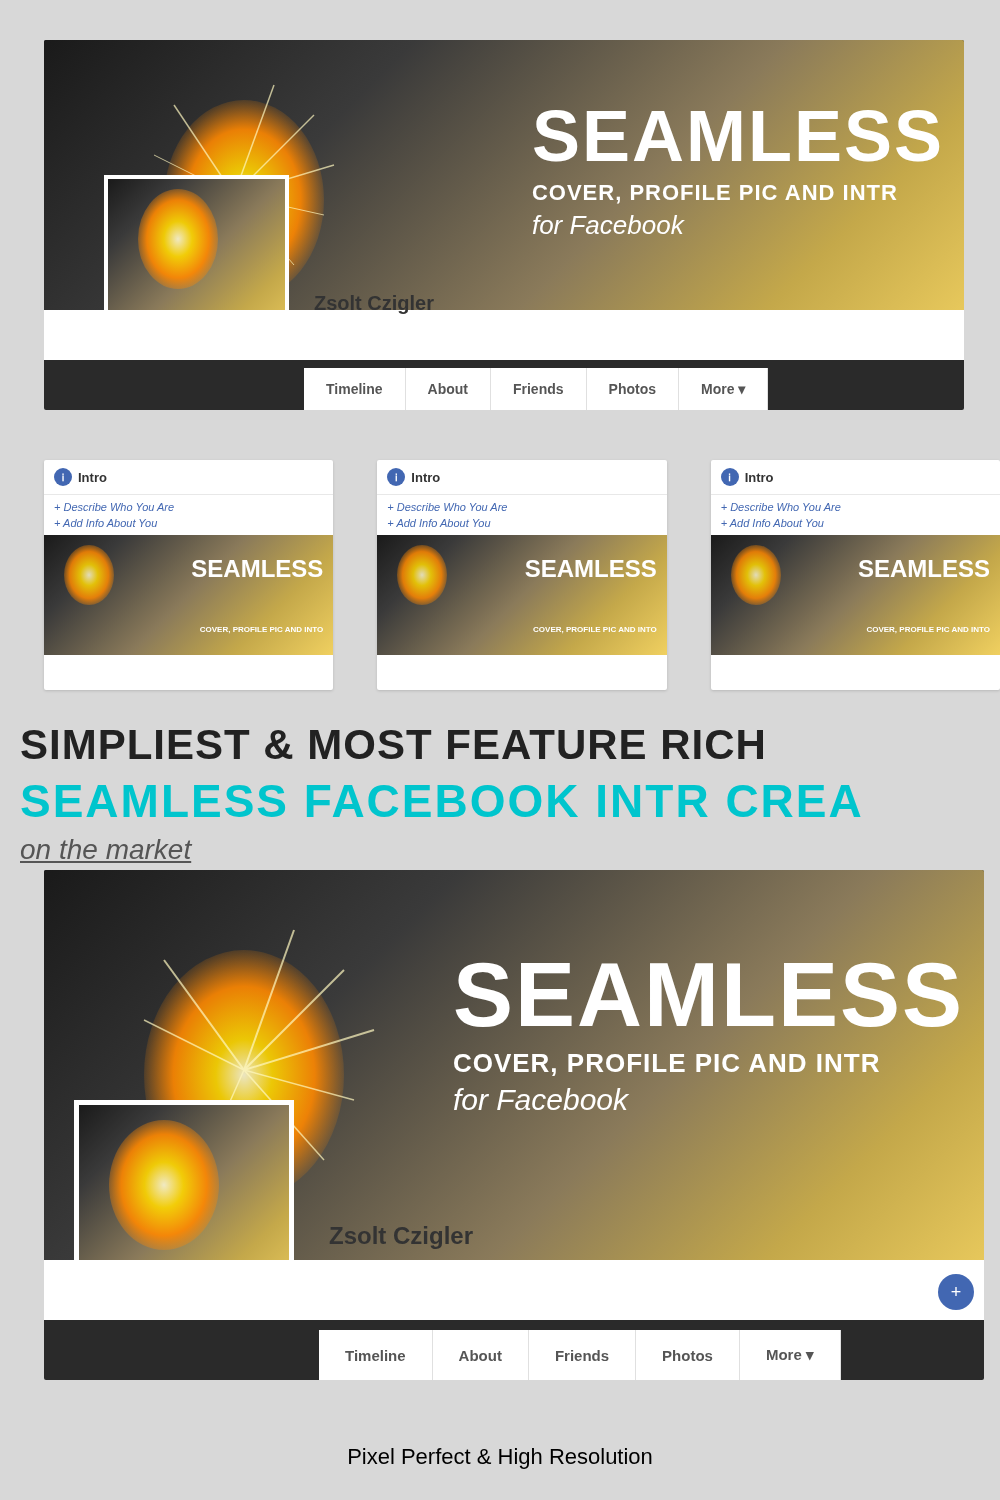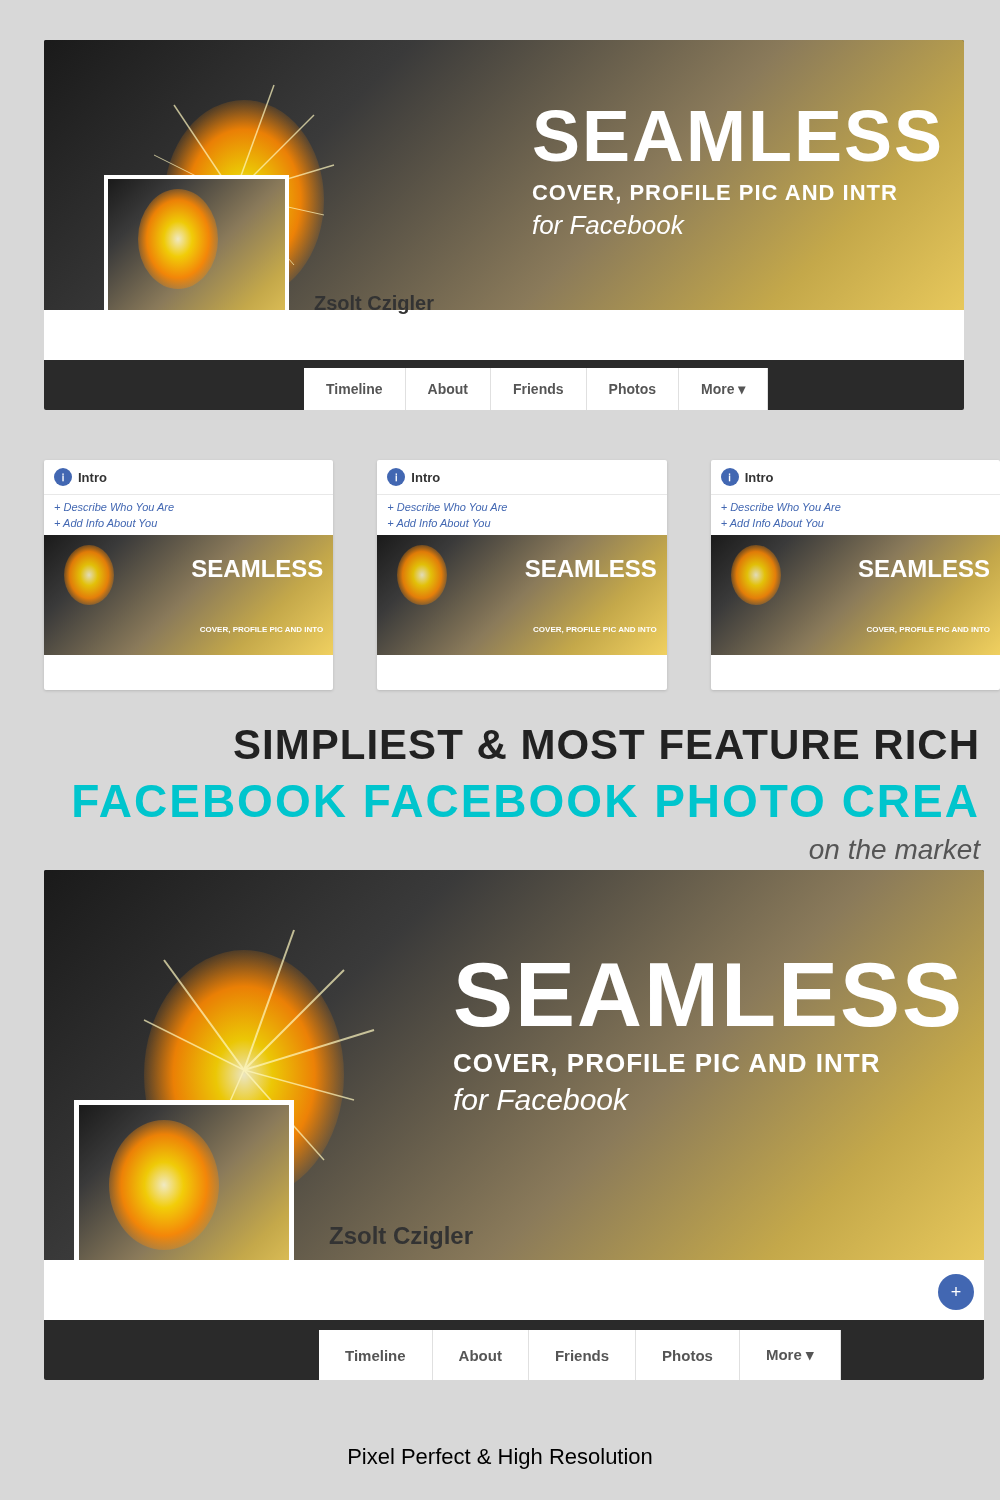--- a/index.html
+++ b/index.html
@@ -249,21 +249,21 @@
       border-radius: 50%;
       opacity: 0.85;
     }
 
     
     .middle-text {
       position: absolute;
       top: 700px;
       left: 0;
       right: 0;
-      text-align: right;
+      text-align: left;
       padding: 20px;
     }
 
     .simpliest-text {
       font-size: 42px;
       font-weight: 900;
       color: #222;
       letter-spacing: 1px;
       line-height: 1.2;
     }
@@ -274,20 +274,21 @@
       color: #00c5cd;
       letter-spacing: 2px;
       margin-top: 4px;
     }
 
     .on-market {
       font-size: 28px;
       color: #555;
       font-style: italic;
       margin-top: 6px;
+      text-decoration: underline;
     }
 
     
     .fb-profile-bottom {
       position: absolute;
       top: 870px;
       left: 44px;
       right: 0;
       width: 940px;
       height: 510px;
@@ -552,21 +553,21 @@
     <div class="preview-image">
       <div class="mini-sparkler"></div>
       <div class="preview-seamless-text">SEAMLESS</div>
       <div class="preview-seamless-sub">COVER, PROFILE PIC AND INTO</div>
     </div>
   </div>
 </div>
 
 <div class="middle-text">
   <div class="simpliest-text">SIMPLIEST &amp; MOST FEATURE RICH</div>
-  <div class="seamless-heading">FACEBOOK FACEBOOK PHOTO CREA</div>
+  <div class="seamless-heading">SEAMLESS FACEBOOK INTR CREA</div>
   <div class="on-market">on the market</div>
 </div>
 
 <div class="fb-profile-bottom">
   <div class="fb-cover-image-bottom">
 
     <div class="sparkler-light-bottom"></div>
 
     <svg style="position:absolute;top:0;left:0;width:100%;height:100%;pointer-events:none;" xmlns="http://www.w3.org/2000/svg">
       <g transform="translate(200,200)" opacity="0.7">

